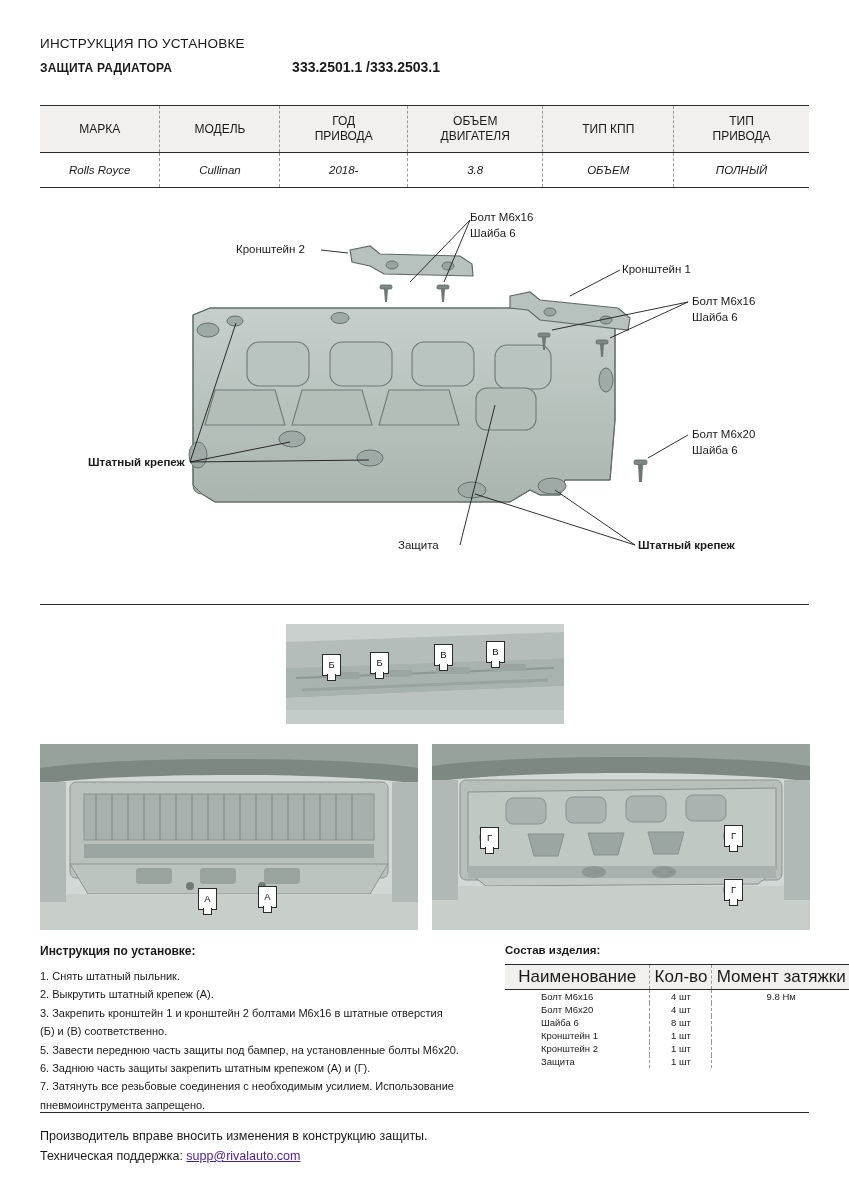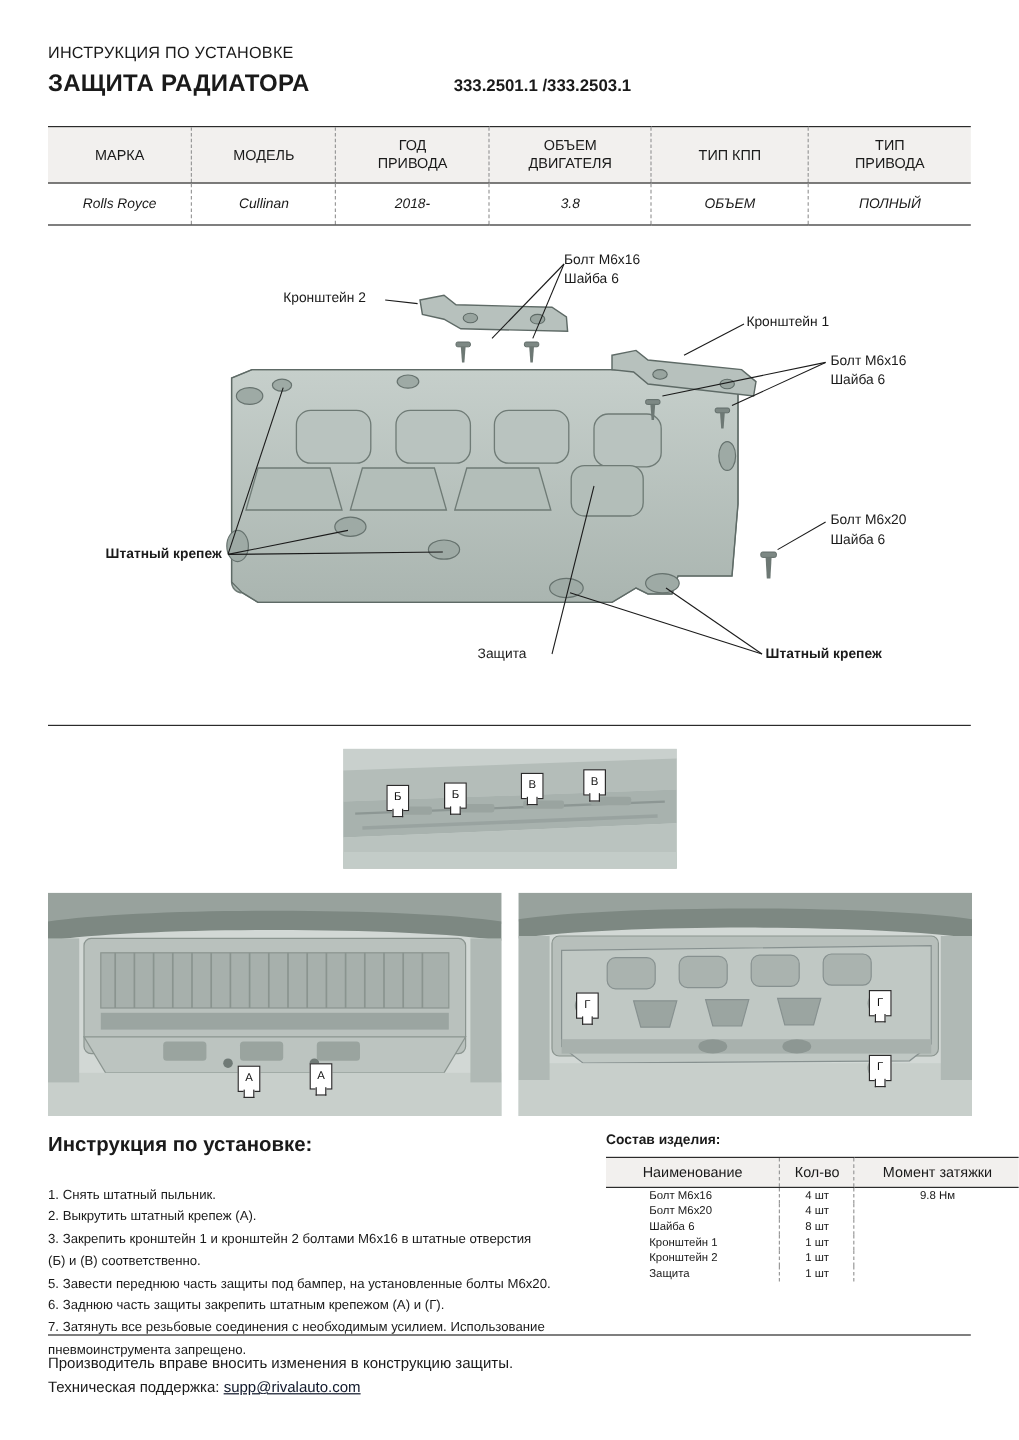--- a/index.html
+++ b/index.html
@@ -29,21 +29,21 @@
   .header-line1 {
     font-size: 13.5px;
     letter-spacing: 0.2px;
   }
   .header-row2 {
     display: flex;
     align-items: baseline;
     margin-top: 8px;
   }
   .header-title {
-    font-size: 20px;
+    font-size: 12px;
     font-weight: bold;
     letter-spacing: 0.2px;
     text-align: right;
   }
   .header-codes {
     font-size: 14px;
     font-weight: bold;
     margin-left: 120px;
   }
 
@@ -133,23 +133,23 @@
   }
 
   
   .instr {
     position: absolute;
     left: 40px;
     top: 944px;
     width: 450px;
   }
   .instr-title {
-    font-size: 17px;
+    font-size: 12px;
     font-weight: bold;
-    margin-bottom: 24px;
+    margin-bottom: 10px;
   }
   .instr-list {
     font-size: 11px;
     line-height: 1.58;
   }
   .instr-list div { margin-bottom: 1px; }
 
   
   .parts {
     position: absolute;
@@ -163,21 +163,21 @@
     margin-bottom: 8px;
   }
   .parts-table {
     width: 345px;
     border-collapse: collapse;
     font-size: 9.5px;
   }
   .parts-table thead th {
     background: #f2f0ee;
     font-weight: normal;
-    font-size: 12px;
+    font-size: 17px;
     height: 24px;
     border-top: 1.1px solid #2b2b2b;
     border-bottom: 1.1px solid #2b2b2b;
     border-left: 1px dashed #9a9a9a;
     padding: 0 3px;
   }
   .parts-table thead th:first-child { border-left: none; }
   .parts-table tbody td {
     height: 13px;
     border-left: 1px dashed #9a9a9a;
@@ -196,21 +196,21 @@
   
   .footer {
     position: absolute;
     left: 40px;
     top: 1126px;
     width: 769px;
     font-size: 12.5px;
     line-height: 1.6;
   }
   .footer a {
-    color: #0f172a;
+    color: #4c1d95;
     text-decoration: underline;
   }
 </style>
 </head>
 <body>
 
 <div class="page">
 
   <div class="header">
     <div class="header-line1">ИНСТРУКЦИЯ ПО УСТАНОВКЕ</div>

